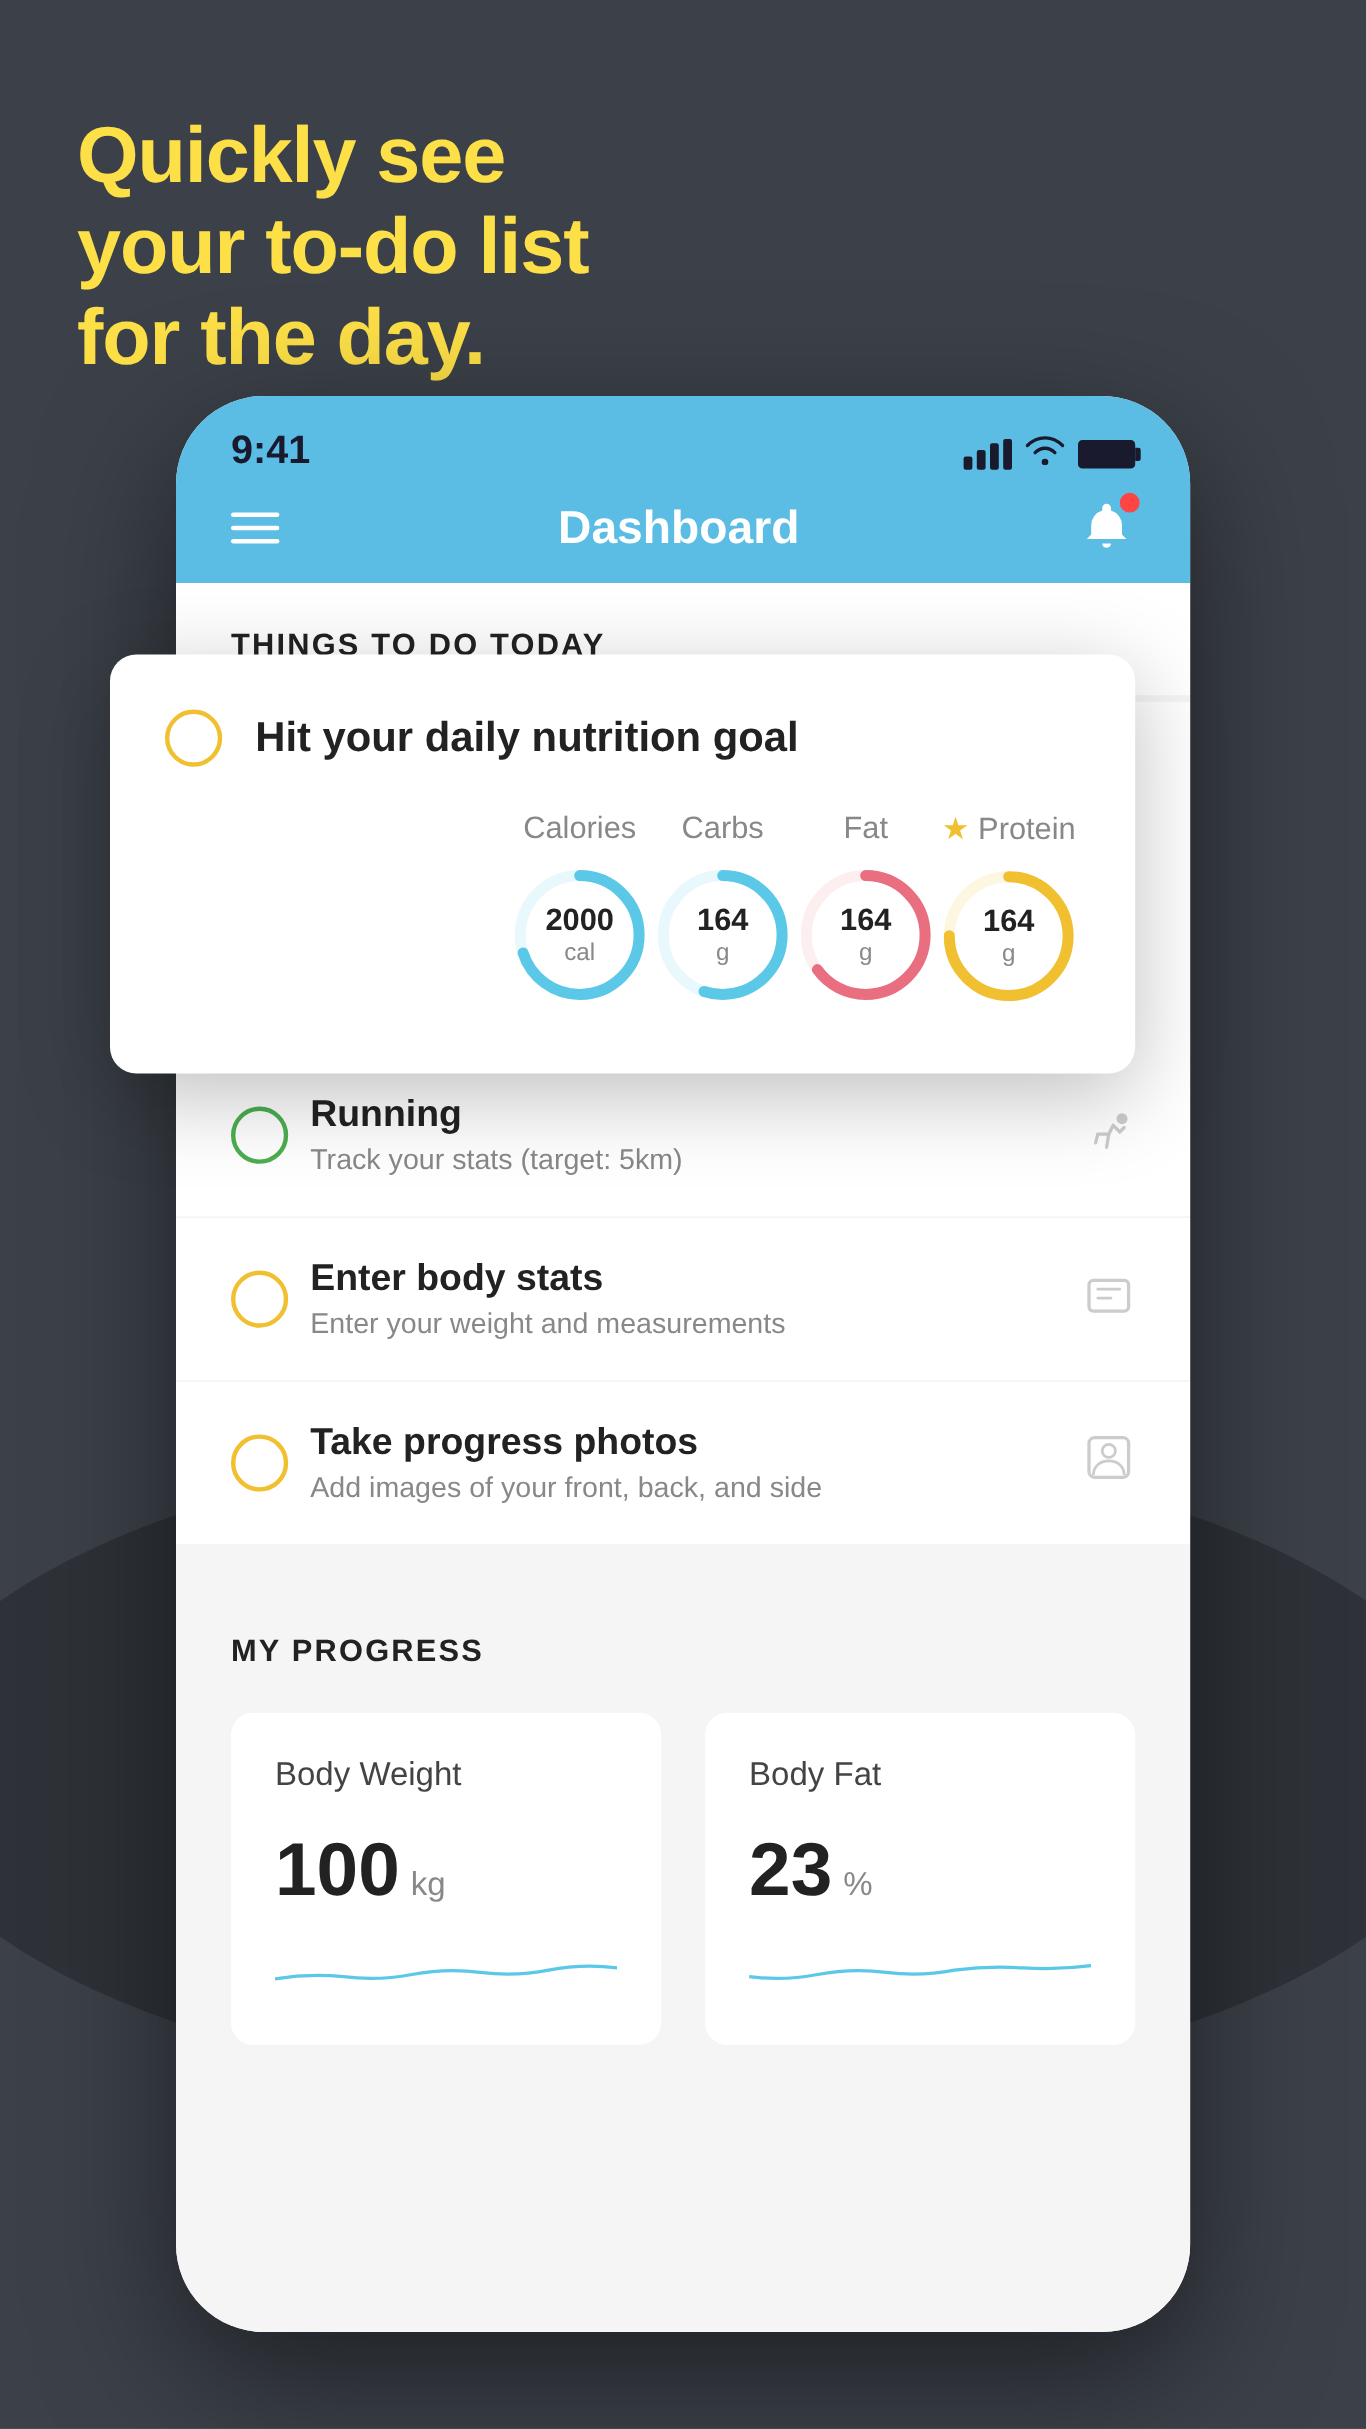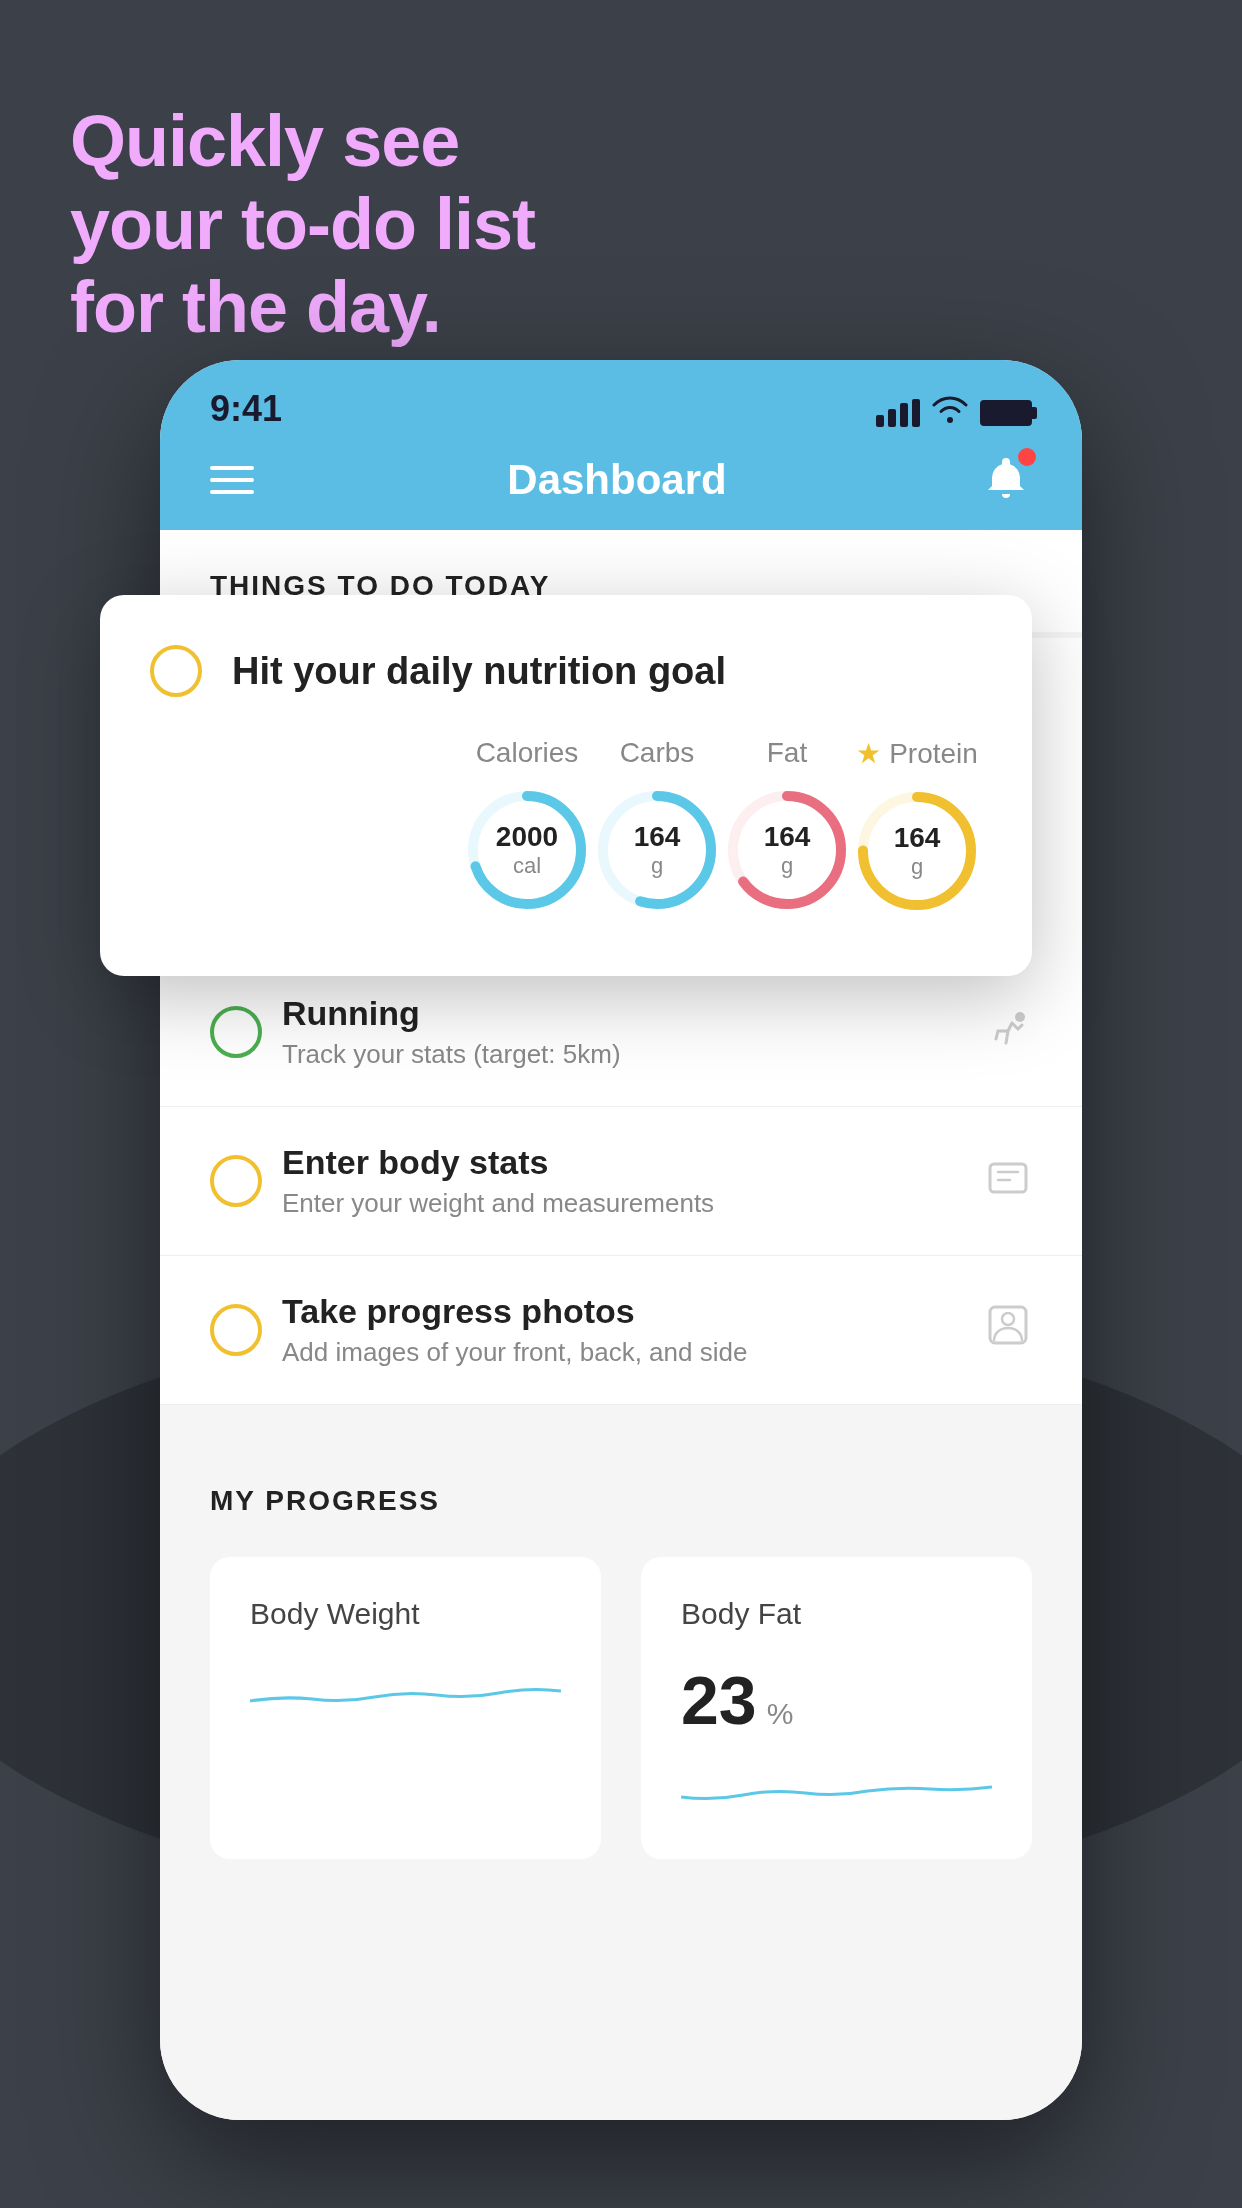--- a/index.html
+++ b/index.html
@@ -17,21 +17,21 @@
       position: absolute;
       inset: 0;
       background: #3c4149;
     }
 
     
     .hero-text {
       position: absolute;
       top: 100px;
       left: 70px;
-      color: #f0abfc;
+      color: #fde047;
       font-size: 72px;
       font-weight: 800;
       line-height: 1.15;
       letter-spacing: -1px;
     }
 
     
     .phone-frame {
       position: absolute;
       top: 360px;
@@ -440,20 +440,24 @@
           </svg>
         </span>
       </div>
     </div>
 
     <div class="progress-section" style="margin-top: 30px;">
       <div class="progress-title">MY PROGRESS</div>
       <div class="progress-cards">
         <div class="progress-card">
           <div class="progress-card-title">Body Weight</div>
+          <div class="progress-value-row">
+            <span class="progress-value">100</span>
+            <span class="progress-unit">kg</span>
+          </div>
           <div class="mini-chart">
             <svg viewBox="0 0 300 60" preserveAspectRatio="none">
               <path d="M0 40 Q30 35 60 38 Q90 42 120 36 Q150 30 180 34 Q210 38 240 32 Q270 26 300 30" stroke="#5bc8e8" stroke-width="3" fill="none"></path>
             </svg>
           </div>
         </div>
         <div class="progress-card">
           <div class="progress-card-title">Body Fat</div>
           <div class="progress-value-row">
             <span class="progress-value">23</span>

